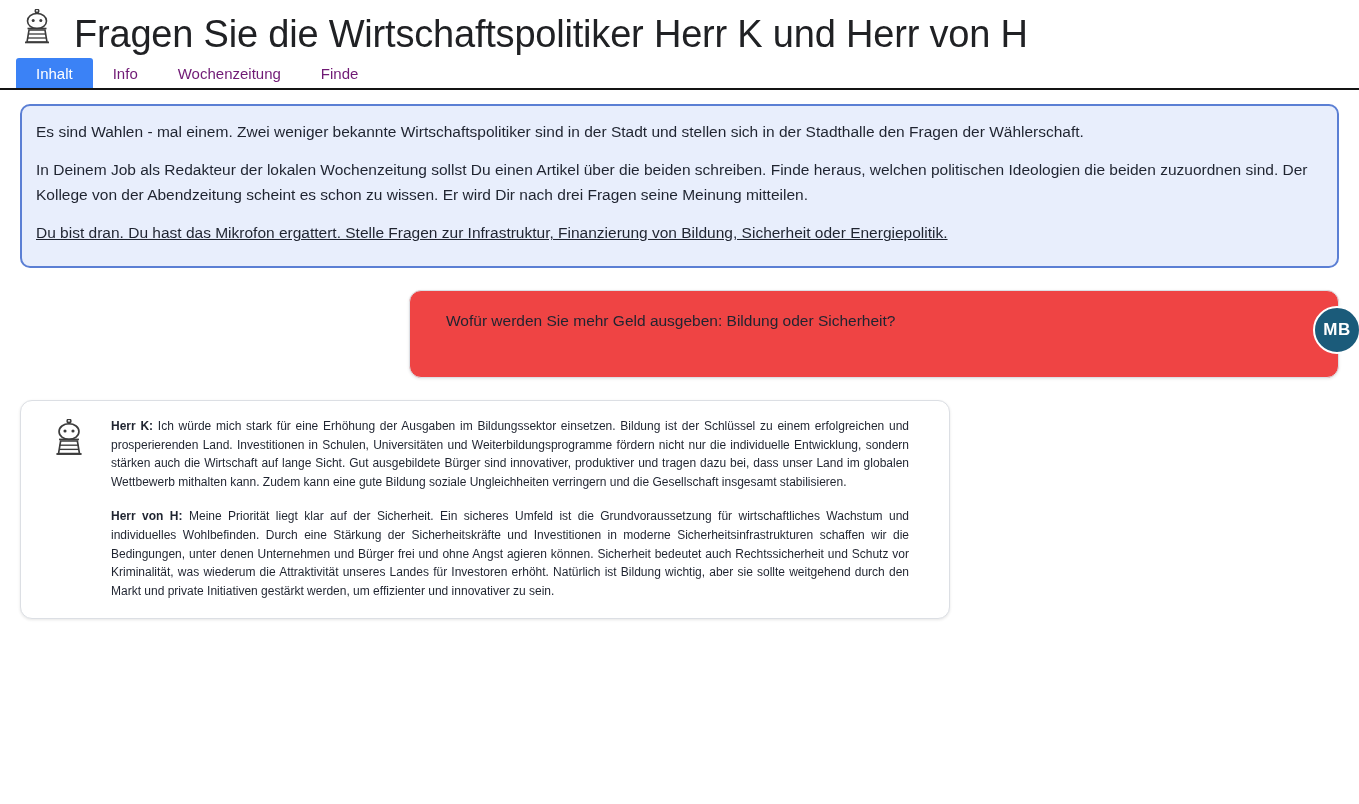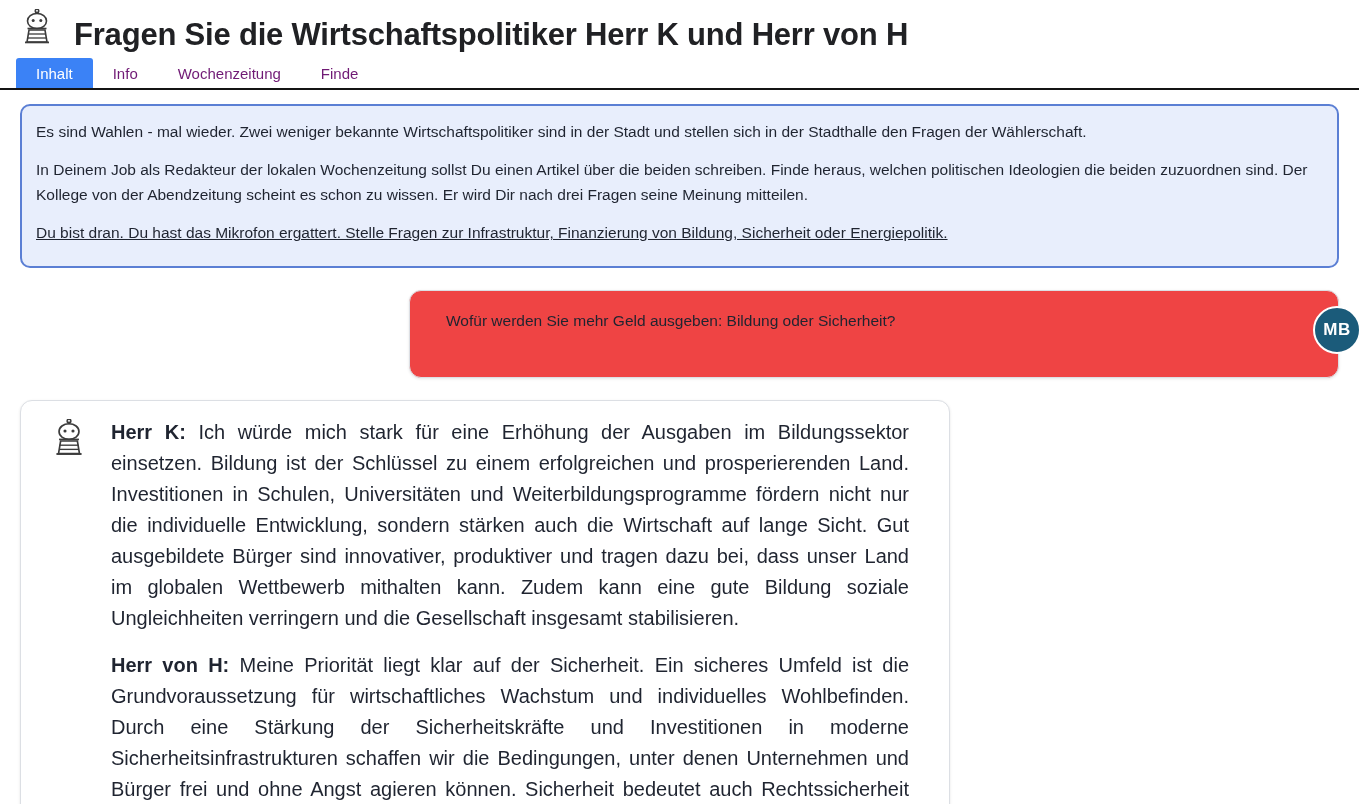--- a/index.html
+++ b/index.html
@@ -17,22 +17,22 @@
   
   .app-header {
     display: flex;
     align-items: center;
     gap: 16px;
     padding: 8px 16px 4px 16px;
     height: 56px;
   }
   .bot-logo { width: 42px; height: 42px; flex: 0 0 42px; }
   .app-title {
-    font-size: 31px;
-    font-weight: bold;
+    font-size: 38px;
+    font-weight: normal;
     letter-spacing: -0.2px;
     color: #202124;
     white-space: nowrap;
     margin-top: 9px;
   }
 
   
   .tabbar {
     display: flex;
     align-items: flex-end;
@@ -131,21 +131,21 @@
   }
   .bot-avatar {
     position: absolute;
     left: 26px;
     top: 18px;
     width: 44px;
     height: 44px;
   }
   .bot-bubble p {
     margin: 0 0 16px 0;
-    font-size: 20px;
+    font-size: 12px;
     line-height: 1.55;
     color: #1f2430;
     text-align: justify;
   }
   .bot-bubble p:last-child { margin-bottom: 0; }
   .speaker { font-weight: bold; }
 </style>
 </head>
 <body>
 
@@ -170,21 +170,21 @@
 <div class="tabbar">
   <button class="tab active">Inhalt</button>
   <button class="tab">Info</button>
   <button class="tab">Wochenzeitung</button>
   <button class="tab">Finde</button>
 </div>
 
 <div class="content">
 
   <div class="intro-box">
-    <p>Es sind Wahlen - mal wieder. Zwei weniger bekannte Wirtschaftspolitiker sind in der Stadt und stellen sich in der Stadthalle den Fragen der Wählerschaft.</p>
+    <p>Es sind Wahlen - mal einem. Zwei weniger bekannte Wirtschaftspolitiker sind in der Stadt und stellen sich in der Stadthalle den Fragen der Wählerschaft.</p>
     <p>In Deinem Job als Redakteur der lokalen Wochenzeitung sollst Du einen Artikel über die beiden schreiben. Finde heraus, welchen politischen Ideologien die beiden zuzuordnen sind. Der Kollege von der Abendzeitung scheint es schon zu wissen. Er wird Dir nach drei Fragen seine Meinung mitteilen.</p>
     <p>Du bist dran. Du hast das Mikrofon ergattert. Stelle Fragen zur Infrastruktur, Finanzierung von Bildung, Sicherheit oder Energiepolitik.</p>
   </div>
 
   <div class="user-row">
     <div class="user-bubble-wrap">
       <div class="user-bubble">Wofür werden Sie mehr Geld ausgeben: Bildung oder Sicherheit?</div>
       <div class="avatar">MB</div>
     </div>
   </div>

